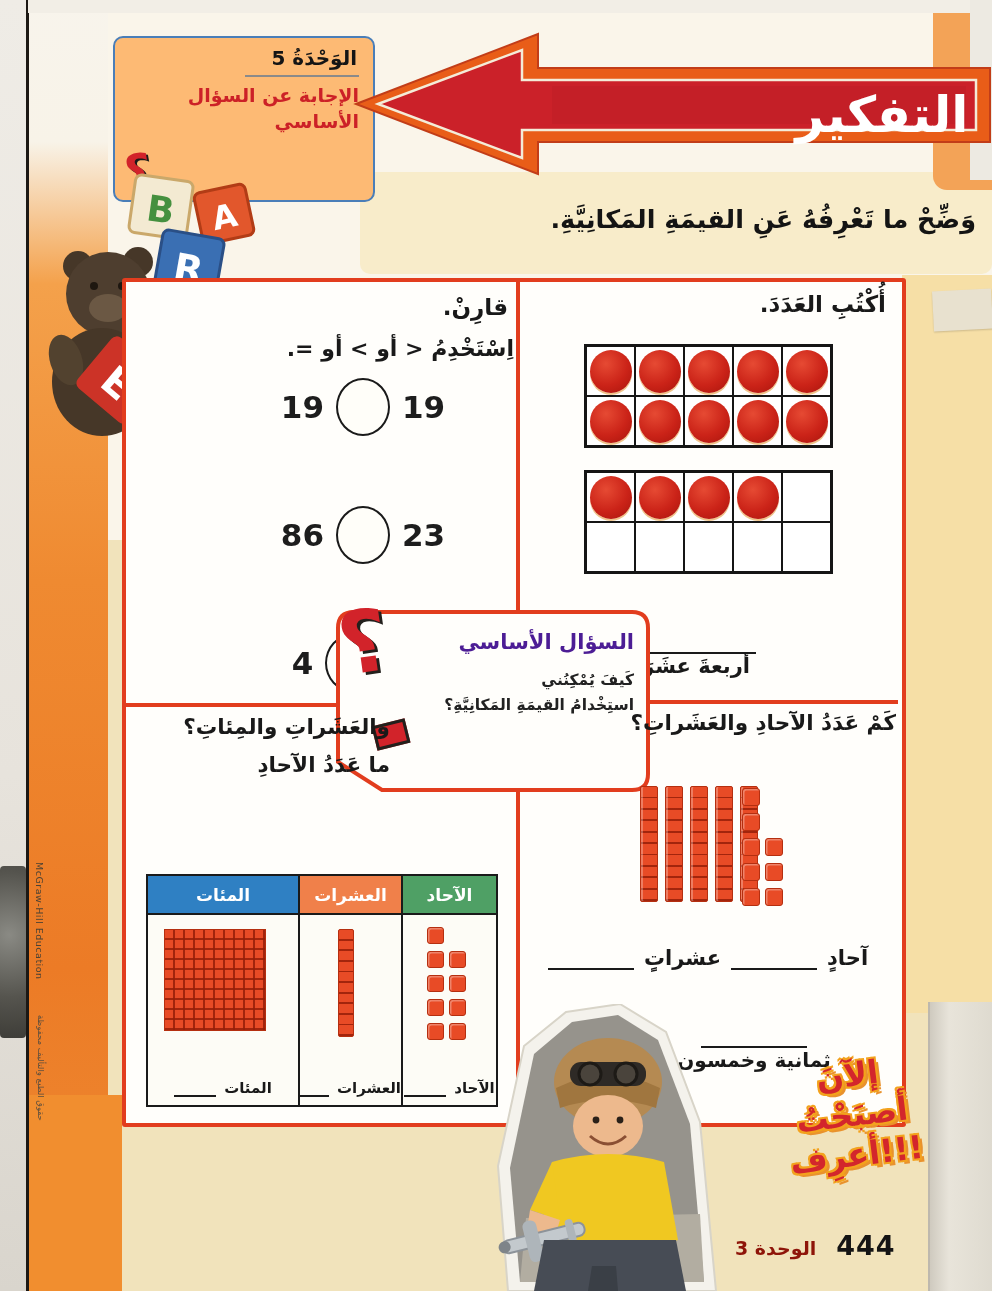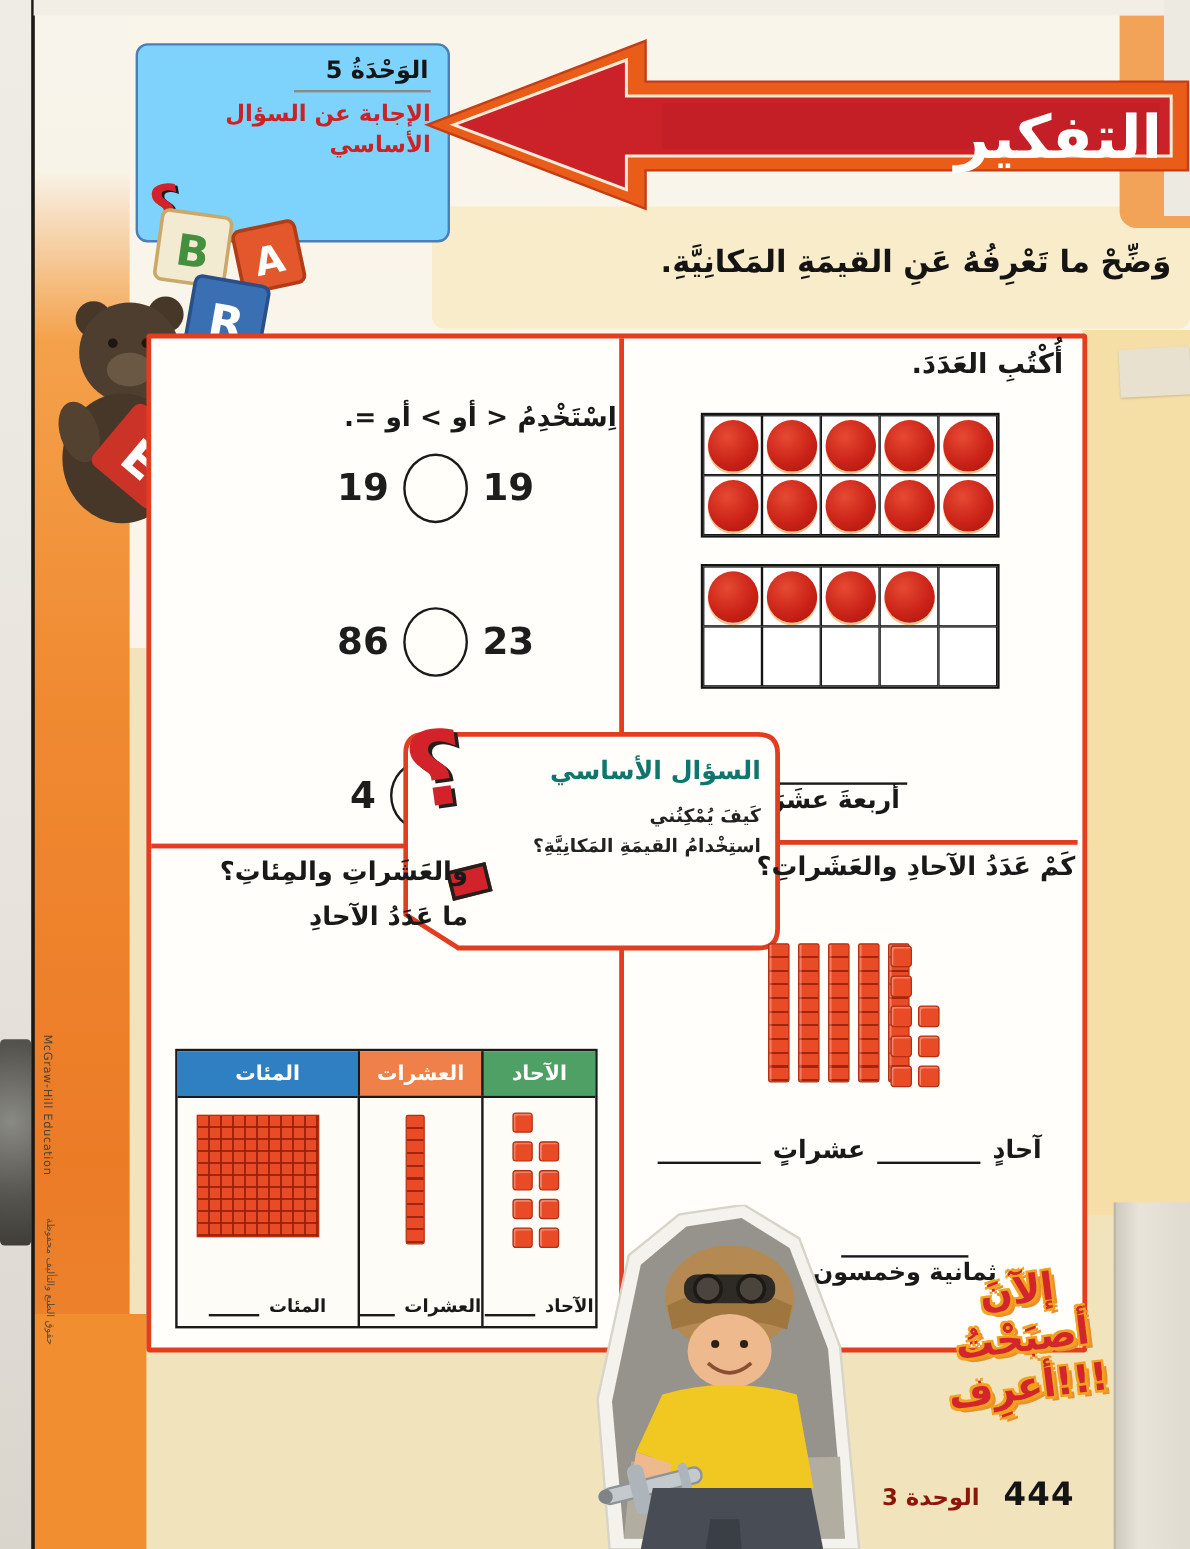--- a/index.html
+++ b/index.html
@@ -25,21 +25,21 @@
            background:linear-gradient(to right,#cfcabf,#e8e4da 30%,#dedacf);border-left:2px solid #bdb8ae;}
   #tape{left:933px;top:290px;width:59px;height:40px;background:#e6e2d7;opacity:.85;
         transform:rotate(-3deg);box-shadow:0 1px 2px rgba(0,0,0,.2);}
 
   
   .spine-txt{writing-mode:vertical-rl;color:#4c4234;}
   #spine-pub{left:34px;top:862px;font-size:9.5px;letter-spacing:.5px;}
   #spine-cr{left:36px;top:1015px;font-size:8.5px;color:#5c4e3e;}
 
   
-  #unit-tab{left:113px;top:36px;width:262px;height:166px;background:#7dd3fc;border:2.5px solid #4a7eb8;
+  #unit-tab{left:113px;top:36px;width:262px;height:166px;background:#fdba74;border:2.5px solid #4a7eb8;
             border-radius:10px;direction:rtl;padding:8px 14px 0 0;box-sizing:border-box;}
   #unit-name{display:inline-block;font-size:20px;font-weight:bold;color:#151515;
              border-bottom:2px solid #8a8a8a;padding:0 2px 5px 26px;}
   #unit-sub{width:185px;font-size:19px;line-height:1.35;font-weight:bold;color:#cc2127;margin-top:6px;}
   #tab-q{position:absolute;left:10px;bottom:2px;font-size:46px;font-weight:bold;color:#d2232a;
          text-shadow:2px 2px 0 #1a1a1a;transform:rotate(-10deg);}
 
   
   #banner{left:352px;top:28px;width:640px;height:152px;}
   #banner text{font-family:"DejaVu Sans",sans-serif;font-weight:bold;}
@@ -84,21 +84,21 @@
   #ans58 .blank-line{width:106px;}
 
   
   #compare-col{left:238px;top:378px;width:250px;display:flex;flex-direction:column;gap:70px;align-items:center;}
   .cmp-row{display:flex;align-items:center;gap:12px;font-size:31px;font-weight:bold;color:#1d1d1d;}
   .cmp-circle{width:50px;height:54px;border:2.5px solid #1a1a1a;border-radius:50%;background:#fffef9;}
 
   
   #eq-box{left:336px;top:610px;width:314px;height:184px;}
   #eq-content{position:absolute;right:16px;top:20px;width:230px;direction:rtl;text-align:right;}
-  #eq-label{font-size:21px;font-weight:bold;color:#0f766e;margin-bottom:14px;}
+  #eq-label{font-size:21px;font-weight:bold;color:#4c1d95;margin-bottom:14px;}
   .eq-line{font-size:15.5px;font-weight:600;color:#222;line-height:1.6;}
   #eq-q{position:absolute;left:2px;top:-18px;font-size:86px;font-weight:bold;color:#d2232a;
         transform:rotate(-8deg);text-shadow:3px 3px 0 #23201c;}
   #eq-dot{position:absolute;left:38px;top:112px;width:28px;height:19px;background:#d2232a;
           border:3px solid #23201c;transform:rotate(-14deg);}
 
   
   #rods{left:640px;top:786px;display:flex;gap:7px;}
   .rod{width:16px;height:114px;background:#e84b26;border:1px solid #b52f10;border-radius:2px;
        background-image:repeating-linear-gradient(to bottom,rgba(0,0,0,0) 0 9.6px,rgba(150,30,8,.85) 9.6px 11.4px);
@@ -275,20 +275,21 @@
       <div class="tf-cell"></div>
       <div class="tf-cell"></div>
       <div class="tf-cell"></div>
       <div class="tf-cell"></div>
     </div>
   <div class="abs ans-stack" id="ans14">
     <span class="blank-line"></span>
     <span>أربعةَ عشَرَ</span>
   </div>
 
+  <div class="abs sec-title" id="cmp-title">قارِنْ.</div>
   <div class="abs sec-title" id="cmp-instr">اِسْتَخْدِمُ &lt; أو &gt; أو =.</div>
   <div class="abs" id="compare-col">
       <div class="cmp-row">
         <span>19</span>
         <div class="cmp-circle"></div>
         <span>19</span>
       </div>
       <div class="cmp-row">
         <span>86</span>
         <div class="cmp-circle"></div>

